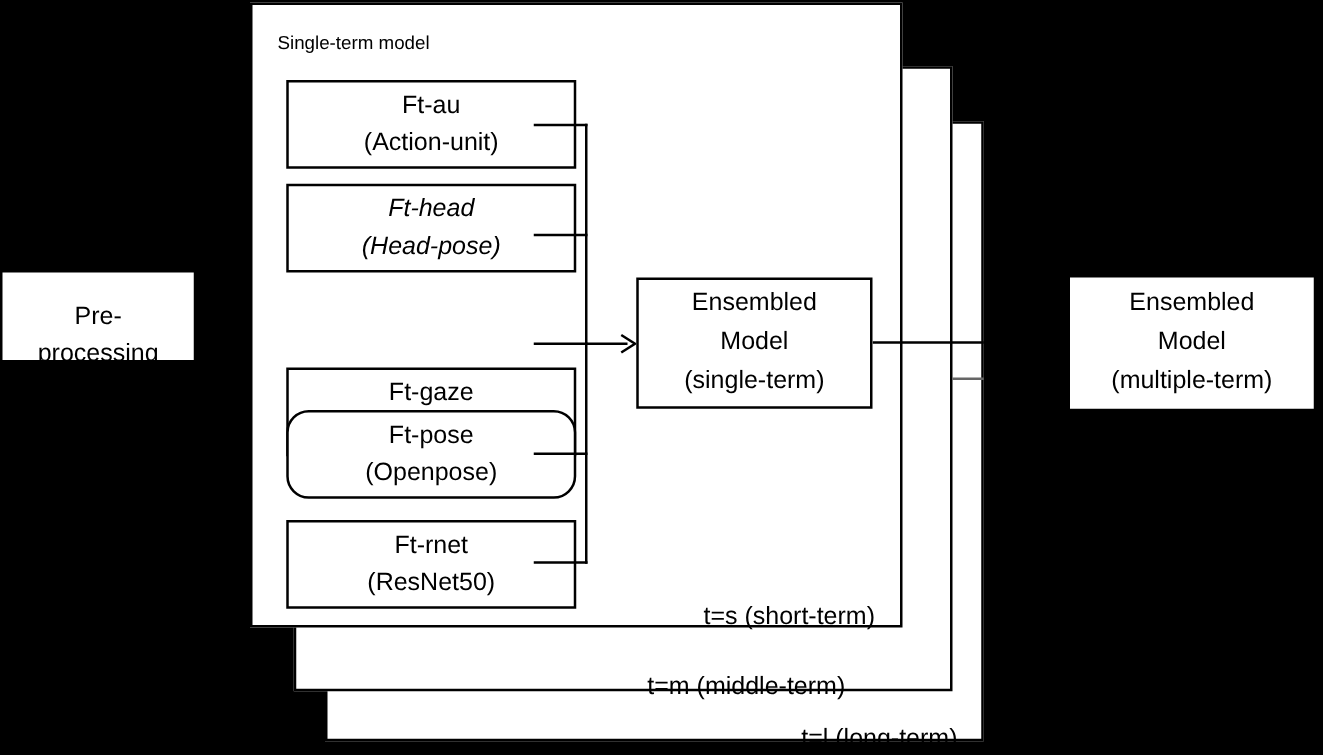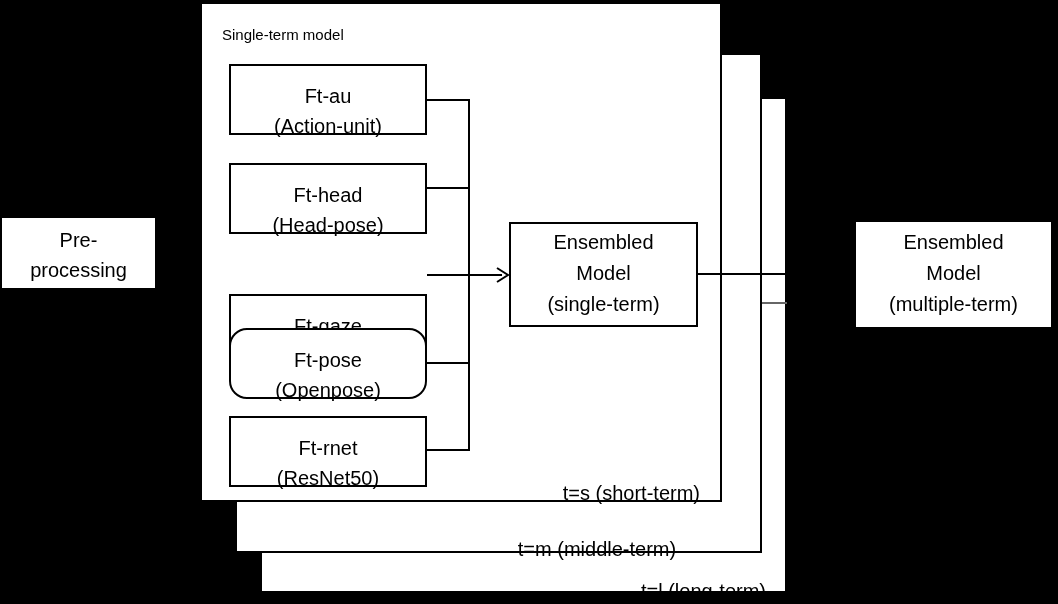--- a/index.html
+++ b/index.html
@@ -31,21 +31,21 @@
   .plainbox {
     background: #ffffff;
     box-sizing: border-box;
     text-align: center;
   }
   .txt {
     font-size: 20px;
     line-height: 30px;
     color: #000000;
   }
-  .feature-box { left: 229px; width: 198px; height: 71px; z-index: 5; padding-top: 15px; }
+  .feature-box { left: 229px; width: 232px; height: 71px; z-index: 5; padding-top: 3px; }
   .hline { background: #000000; height: 2px; }
   .vline { background: #000000; width: 2px; }
   .term-label {
     font-size: 20px;
     line-height: 28px;
     text-align: right;
     white-space: nowrap;
     z-index: 6;
     margin-top: 16px;
   }
@@ -54,40 +54,40 @@
     line-height: 26px;
     white-space: nowrap;
     z-index: 5;
   }
 </style>
 </head>
 <body>
 
 <div id="canvas">
 
-  <div class="abs plainbox txt" style="left:2px; top:218px; width:153px; height:70px; padding-top:7px; z-index:1;">
+  <div class="abs plainbox txt" style="left:2px; top:218px; width:153px; height:70px; padding-top:20px; z-index:1;">
     <div>Pre-</div>
     <div>processing</div>
   </div>
 
   <div class="abs panel" style="left:260px; top:97px; width:527px; height:496px; z-index:1;"></div>
 
   <div class="abs" style="left:762px; top:302px; width:25px; height:2px; background:#666666; z-index:2;"></div>
 
   <div class="abs panel" style="left:235px; top:53px; width:527px; height:500px; z-index:3;"></div>
 
   <div class="abs panel" style="left:200px; top:2px; width:522px; height:500px; z-index:4;"></div>
 
   <div class="abs title-label" style="left:222px; top:22px;">Single-term model</div>
 
   <div class="abs box feature-box txt" style="top:64px;">
     <div>Ft-au</div>
     <div>(Action-unit)</div>
   </div>
-  <div class="abs box feature-box txt" style="top:163px;">
+  <div class="abs box feature-box txt" style="top:147px;font-style:italic;">
     <div>Ft-head</div>
     <div>(Head-pose)</div>
   </div>
   <div class="abs box feature-box txt" style="top:254px;margin-top:40px;">
     <div>Ft-gaze</div>
     <div>(Gaze)</div>
   </div>
   <div class="abs box feature-box txt" style="top:328px;border-radius:18px;">
     <div>Ft-pose</div>
     <div>(Openpose)</div>

